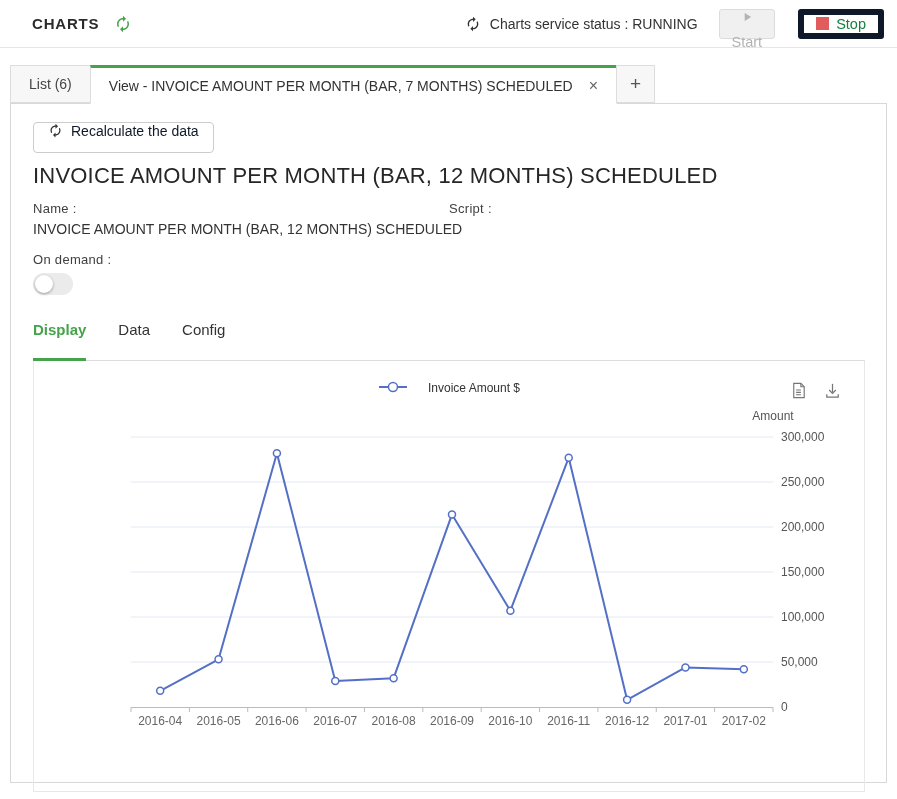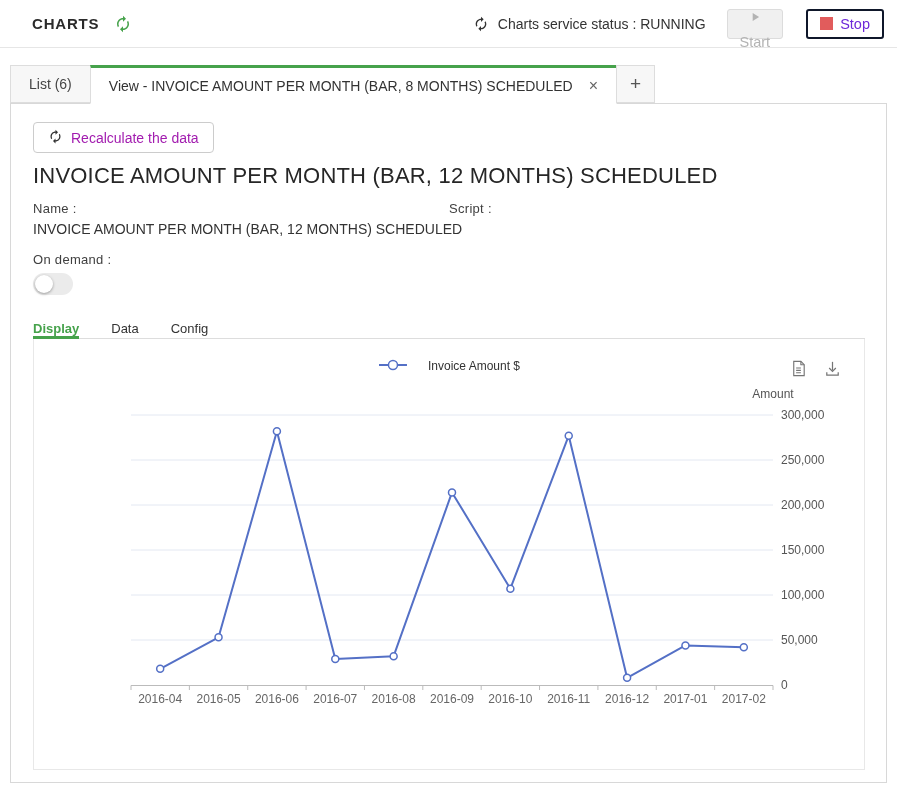--- a/index.html
+++ b/index.html
@@ -12,58 +12,58 @@
                 padding:0 13px 0 32px; }
   .header-left { display:flex; align-items:center; gap:15px; }
   .app-title { font-size:15px; font-weight:700; letter-spacing:.8px; color:#2b2b2b; }
   .icon-refresh svg { display:block; }
   .header-right { display:flex; align-items:center; gap:9px; }
   .status-text { font-size:14px; color:#333; margin-right:12px; }
   .btn { display:inline-flex; align-items:center; gap:7px; height:30px;
          border-radius:3px; font-size:14.5px; padding:0 12px; cursor:pointer;
          font-family:"Liberation Sans", sans-serif; }
   .btn-start { background:#f0f0f0; border:1px solid #dcdcdc; color:#b3b3b3; margin-right:14px;flex-direction:column; }
-  .btn-stop  { background:#fff; border:2px solid #0f172a; color:#6d28d9; }
+  .btn-stop  { background:#fff; border:6px solid #0f172a; color:#15803d; }
   .stop-square { width:13px; height:13px; background:#e15c5c; display:inline-block; }
 
   
   .tabbar { display:flex; align-items:flex-end; padding-left:10px; margin-top:17px;
             position:relative; z-index:2; }
   .tab { display:inline-flex; align-items:center; height:38px; background:#f7f7f7;
          border:1px solid #ddd; padding:4px 18px; font-size:14px; color:#444;
          cursor:pointer; white-space:nowrap; }
   .tab + .tab { margin-left:-1px; }
   .tab.active { background:#fff; border-top:3px solid #46a24b; color:#333;
                 height:39px; margin-bottom:-1px; border-bottom:1px solid #fff; }
   .tab .close { margin-left:16px; color:#666; font-size:16px; line-height:1; cursor:pointer; }
   .tab.plus { padding:0 13px; font-size:19px; color:#555; }
 
   
   .content-panel { margin:0 10px; border:1px solid #d8d8d8; height:680px;
                    background:#fff; padding:18px 21px 0 22px; position:relative; z-index:1; }
-  .recalc { display:inline-flex; align-items:center; gap:8px; height:31px;
+  .recalc { display:inline-flex; gap:8px; height:31px;
             border:1px solid #ccc; border-radius:4px; background:#fff;
-            font-size:14px; color:#a21caf; padding:0 14px; cursor:pointer;
+            font-size:14px; color:#0f172a; padding:0 14px; cursor:pointer;
             font-family:"Liberation Sans", sans-serif; }
   h1.view-title { font-size:22px; font-weight:500; letter-spacing:.2px; color:#262626;
                   margin:10px 0 12px 0; }
   .fields { display:flex; }
   .field-name { width:416px; flex:none; }
   .flabel { font-size:13px; color:#404040; letter-spacing:.3px; margin-bottom:5px; }
   .fvalue { font-size:14px; color:#333; white-space:nowrap; }
   .ondemand { margin-top:15px; }
   .toggle { margin-top:6px; width:40px; height:22px; border-radius:11px;
             background:#ebebeb; position:relative; cursor:pointer; }
   .toggle .knob { position:absolute; left:2px; top:2px; width:18px; height:18px;
                   border-radius:50%; background:#fff;
                   box-shadow:0 1px 3px rgba(0,0,0,.35); }
 
   
   .subtabs { margin-top:18px; display:flex; border-bottom:1px solid #ddd; }
-  .subtab { font-size:13px; color:#333; padding:8px 0 0 0; margin-right:32px;
+  .subtab { font-size:15px; color:#333; padding:8px 0 20px 0; margin-right:32px;
             border-bottom:3px solid transparent; margin-bottom:-1px; cursor:pointer; }
   .subtab.active { color:#46a24b; font-weight:700; border-bottom-color:#46a24b; }
 
   
   .chart-panel { border:1px solid #e8e8e8; border-top:none; height:431px;
                  position:relative; }
   .legend { position:absolute; top:18px; left:50%; transform:translateX(-50%);
             display:flex; align-items:center; gap:20px; cursor:pointer; }
   .legend-label { font-size:12px; color:#333; }
   .toolbox { position:absolute; top:20px; right:22px; display:flex; gap:15px; }
@@ -103,21 +103,21 @@
       <span>Stop</span>
     </button>
   </div>
 </header>
 
 <div class="tabbar">
   <div class="tab">
     <span>List (6)</span>
   </div>
   <div class="tab active">
-    <span>View - INVOICE AMOUNT PER MONTH (BAR, 8 MONTHS) SCHEDULED</span>
+    <span>View - INVOICE AMOUNT PER MONTH (BAR, 7 MONTHS) SCHEDULED</span>
     <span class="close">×</span>
   </div>
   <div class="tab plus">+</div>
 </div>
 
 <div class="content-panel">
 
   <button class="recalc">
     <span>
       <svg width="15" height="15" viewBox="0 0 24 24">

